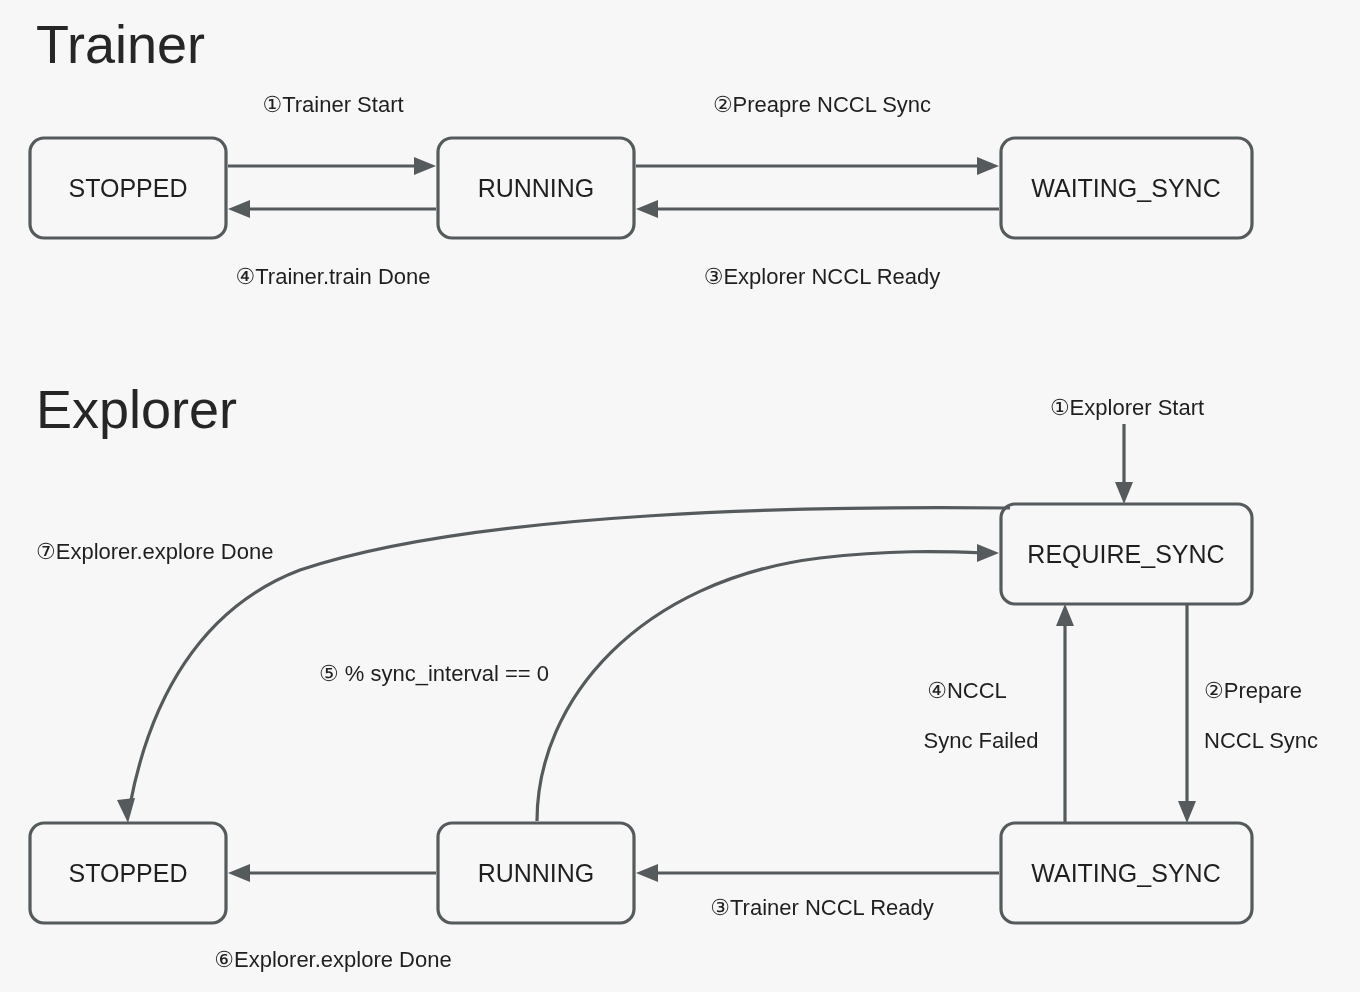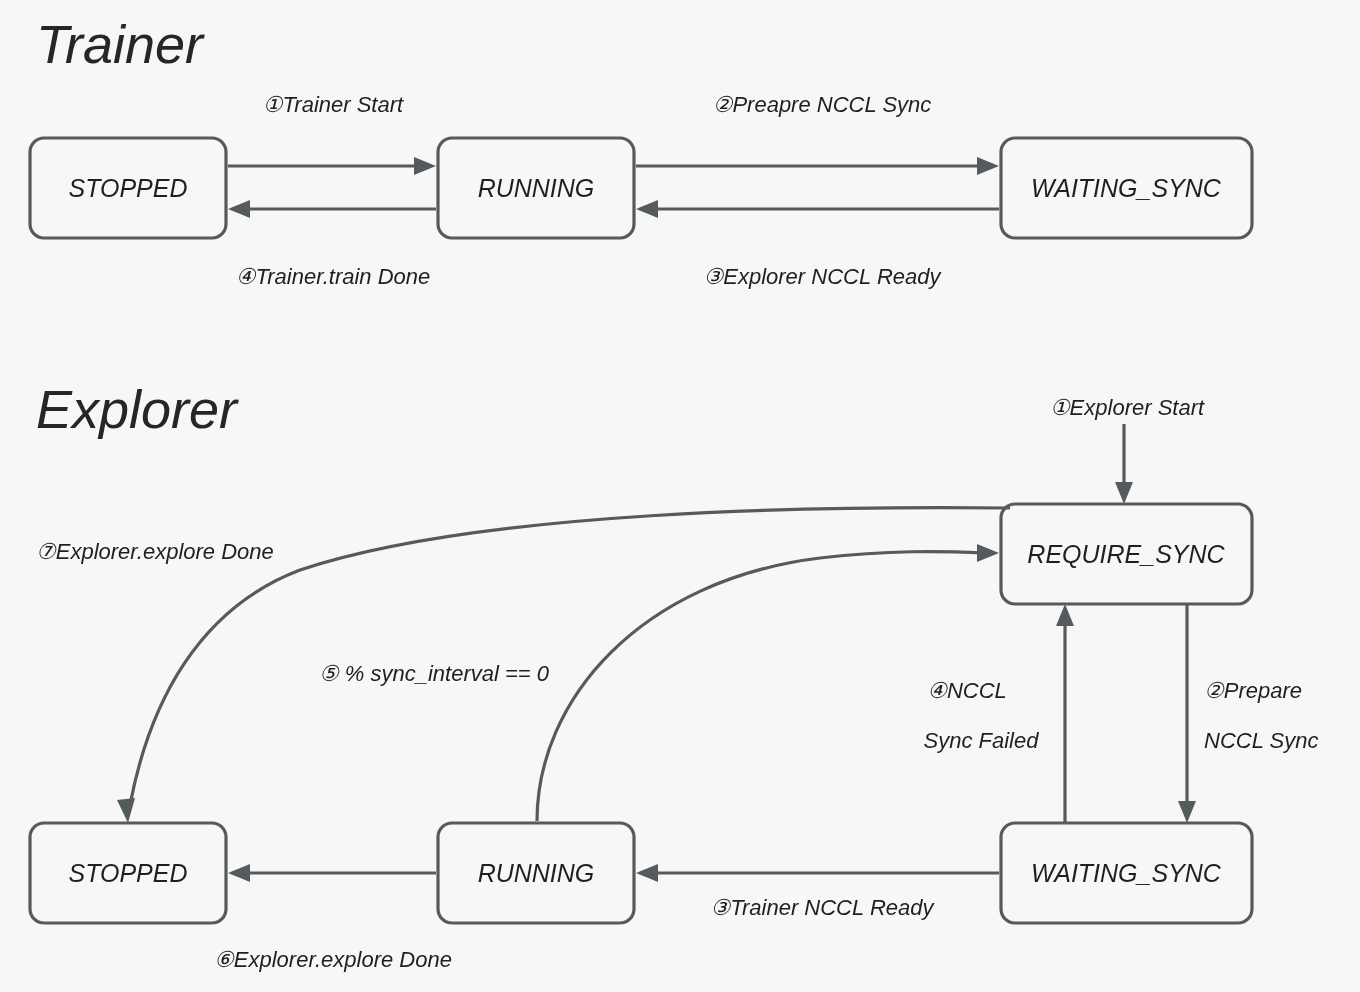--- a/index.html
+++ b/index.html
@@ -11,21 +11,20 @@
     width: 1360px;
     height: 992px;
     font-family: "Liberation Sans", sans-serif;
     overflow: hidden;
   }
   #diagram-root {
     position: relative;
     width: 1360px;
     height: 880px;
     background: #f7f7f7;
-    font-style: italic;
   }
   svg#diagram-svg {
     display: block;
     width: 1360px;
     height: 992px;
   }
   .section-title {
     font-family: "Liberation Sans", sans-serif;
     font-size: 54px;
     fill: #262626;

